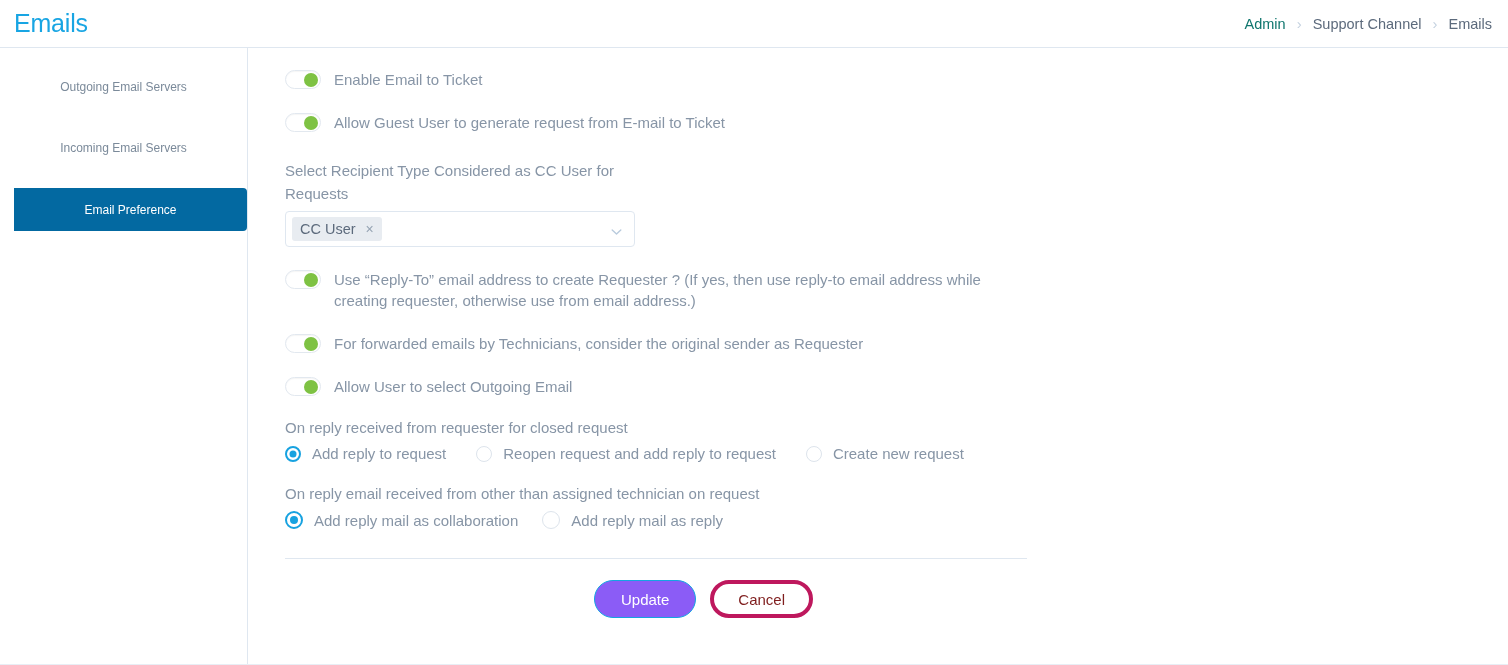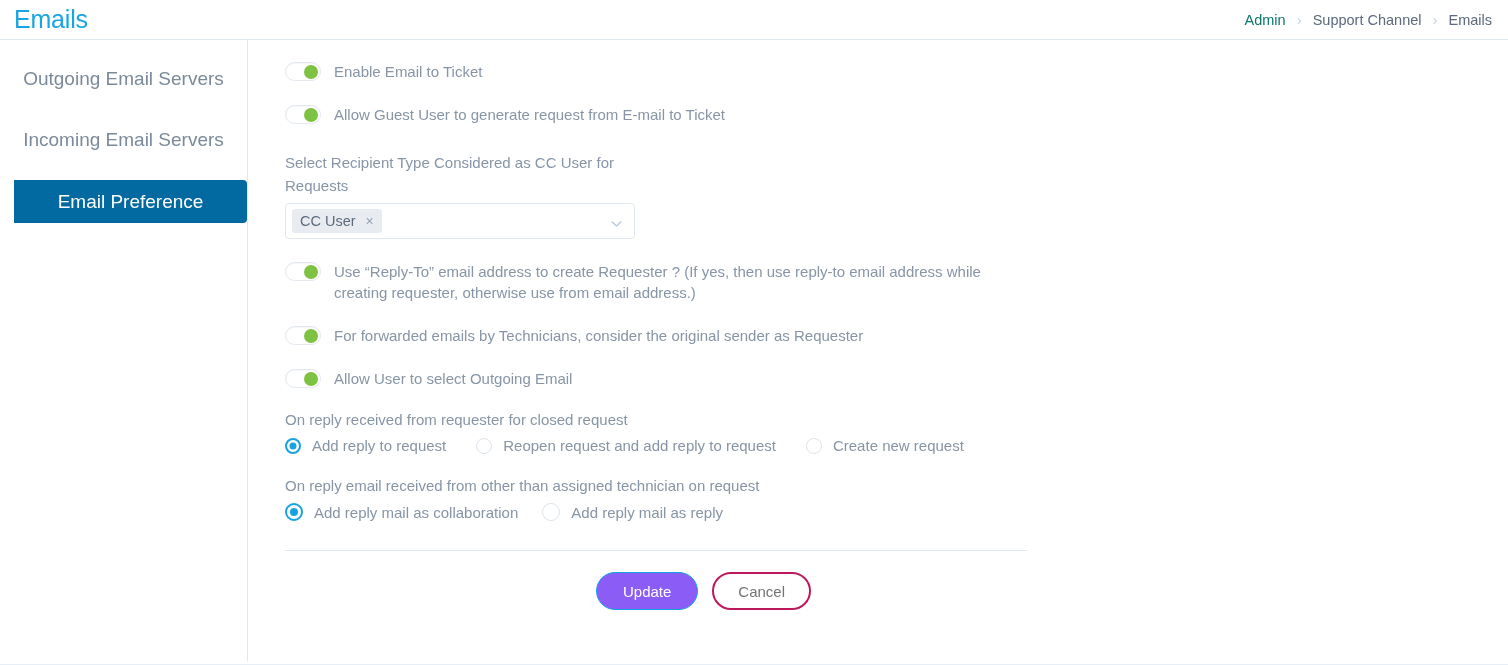--- a/index.html
+++ b/index.html
@@ -11,21 +11,21 @@
     width: 1508px;
     height: 665px;
     font-family: "Liberation Sans", sans-serif;
     color: #7b8a9a;
     overflow: hidden;
     position: relative;
   }
 
   
   .header {
-    height: 40px;
+    height: 48px;
     border-bottom: 1px solid #dfe7f0;
     display: flex;
     align-items: center;
     justify-content: space-between;
     padding: 0 16px 0 14px;
     box-sizing: border-box;
     background: #ffffff;
   }
   .page-title {
     font-size: 25px;
@@ -66,21 +66,21 @@
     box-sizing: border-box;
     padding-top: 18px;
     background: #ffffff;
     position: relative;
   }
   .side-item {
     height: 42px;
     display: flex;
     align-items: center;
     justify-content: center;
-    font-size: 19px;
+    font-size: 12px;
     color: #7b8a9a;
     margin-bottom: 19px;
     cursor: pointer;
     user-select: none;
   }
   .side-item.active {
     background: #0369a1;
     color: #ffffff;
     border-radius: 0 4px 4px 0;
     margin-right: 0;
@@ -264,22 +264,22 @@
     user-select: none;
   }
   .btn-primary {
     background: #8b5cf6;
     color: #ffffff;
     border: 1px solid #14a4e2;
     padding: 12px 26px;
   }
   .btn-secondary {
     background: #ffffff;
-    color: #737373;
-    border: 2px solid #be185d;
+    color: #7f1d1d;
+    border: 4px solid #be185d;
     padding: 0 24px;
     text-align: right;
   }
 
   
   .bottom-edge {
     position: absolute;
     left: 0; bottom: 0;
     width: 1508px; height: 1px;
     background: #e8eef5;

